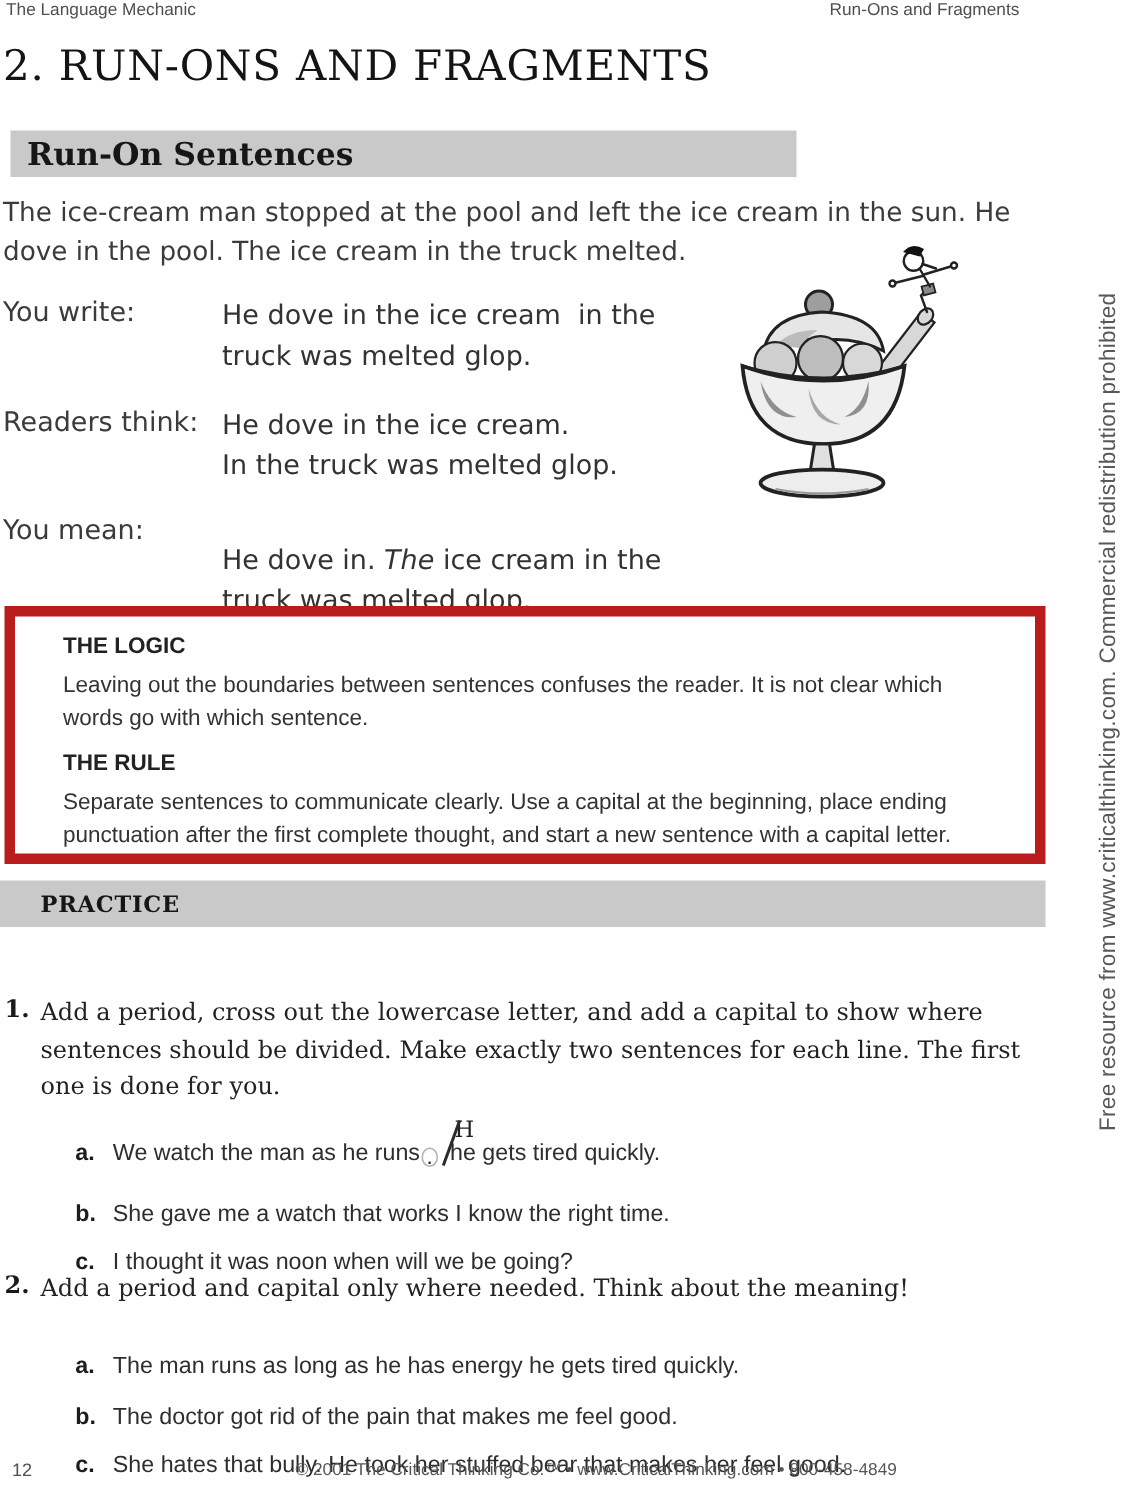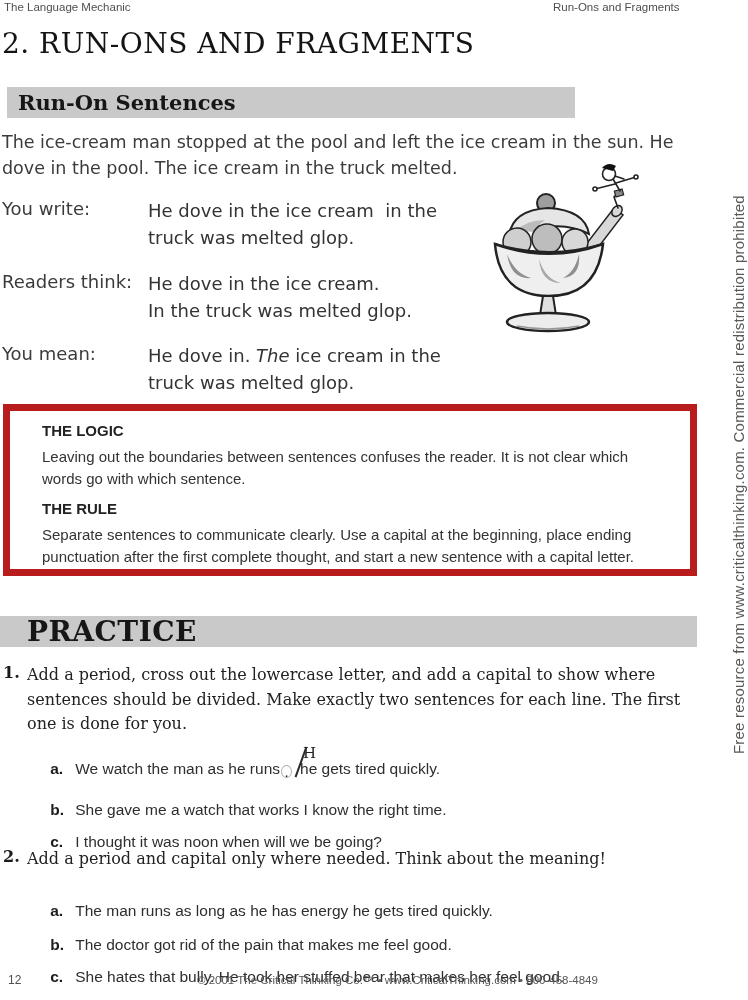--- a/index.html
+++ b/index.html
@@ -16,22 +16,22 @@
     position:absolute; left:2px; top:27px;
     font-family:"DejaVu Serif", serif; font-weight:normal; font-size:28px;
     letter-spacing:0.5px; color:#141414;
   }
 
   .graybar {
     position:absolute; background:#c9c9c9; height:31px;
     font-family:"DejaVu Serif", serif; font-weight:bold; color:#161616;
     display:flex; align-items:center;
   }
-  .bar-runon { left:7px; top:87px; width:568px; font-size:21px; padding-left:11px; }
-  .bar-practice { left:0; top:616px; width:697px; font-size:28px; padding-left:27px; letter-spacing:0.5px; }
+  .bar-runon { left:7px; top:87px; width:524px; font-size:21px; padding-left:11px; }
+  .bar-practice { left:0; top:587px; width:697px; font-size:15px; padding-left:27px; letter-spacing:0.5px; }
 
   .intro {
     position:absolute; left:2px; top:129px; width:680px;
     font-family:"DejaVu Sans", sans-serif; font-size:17.5px; line-height:26px; color:#3b3b3b;
   }
 
   .ex-label {
     position:absolute; left:2px; font-family:"DejaVu Sans", sans-serif;
     font-size:18px; color:#3b3b3b;
   }
@@ -103,21 +103,21 @@
 
   <div class="ex-label" style="top:198px">You write:</div>
   <div class="ex-text" style="top:197px">He dove in the ice cream  in the
 truck was melted glop.</div>
 
   <div class="ex-label" style="top:271px">Readers think:</div>
   <div class="ex-text" style="top:270px">He dove in the ice cream.
 In the truck was melted glop.</div>
 
   <div class="ex-label" style="top:343px">You mean:</div>
-  <div class="ex-text" style="top:342px"><span>He dove in. </span><em>The</em><span> ice cream in the truck was melted glop.</span></div>
+  <div class="ex-text" style="top:360px"><span>He dove in. </span><em>The</em><span> ice cream in the truck was melted glop.</span></div>
 
   <svg class="illu" viewBox="0 0 166 178" xmlns="http://www.w3.org/2000/svg">
 
     <polygon points="84,102 127,46 136,53 93,109" fill="#d8d8d8" stroke="#222" stroke-width="1.5"></polygon>
     <ellipse cx="130" cy="49" rx="6" ry="4.5" fill="#d8d8d8" stroke="#222" stroke-width="1.5" transform="rotate(-50 130 49)"></ellipse>
 
     <g fill="none" stroke="#222" stroke-width="1.6" stroke-linecap="round">
       <path d="M131 46 L127 35 L133 29"></path>
       <rect x="128" y="28" width="8" height="6" fill="#8a8a8a" stroke="#222" stroke-width="1.2" transform="rotate(-15 132 31)"></rect>
       <path d="M133 29 L126 17"></path>

